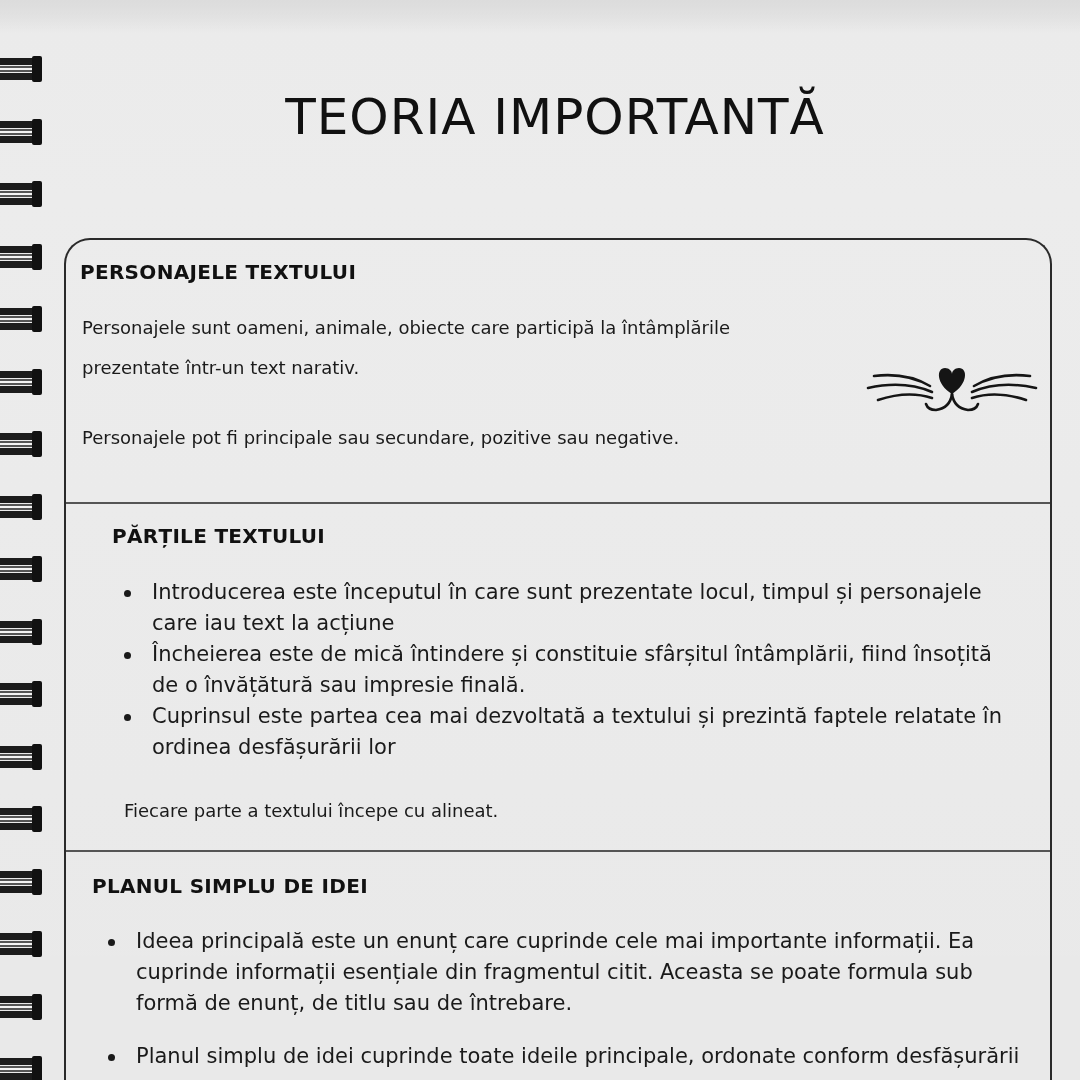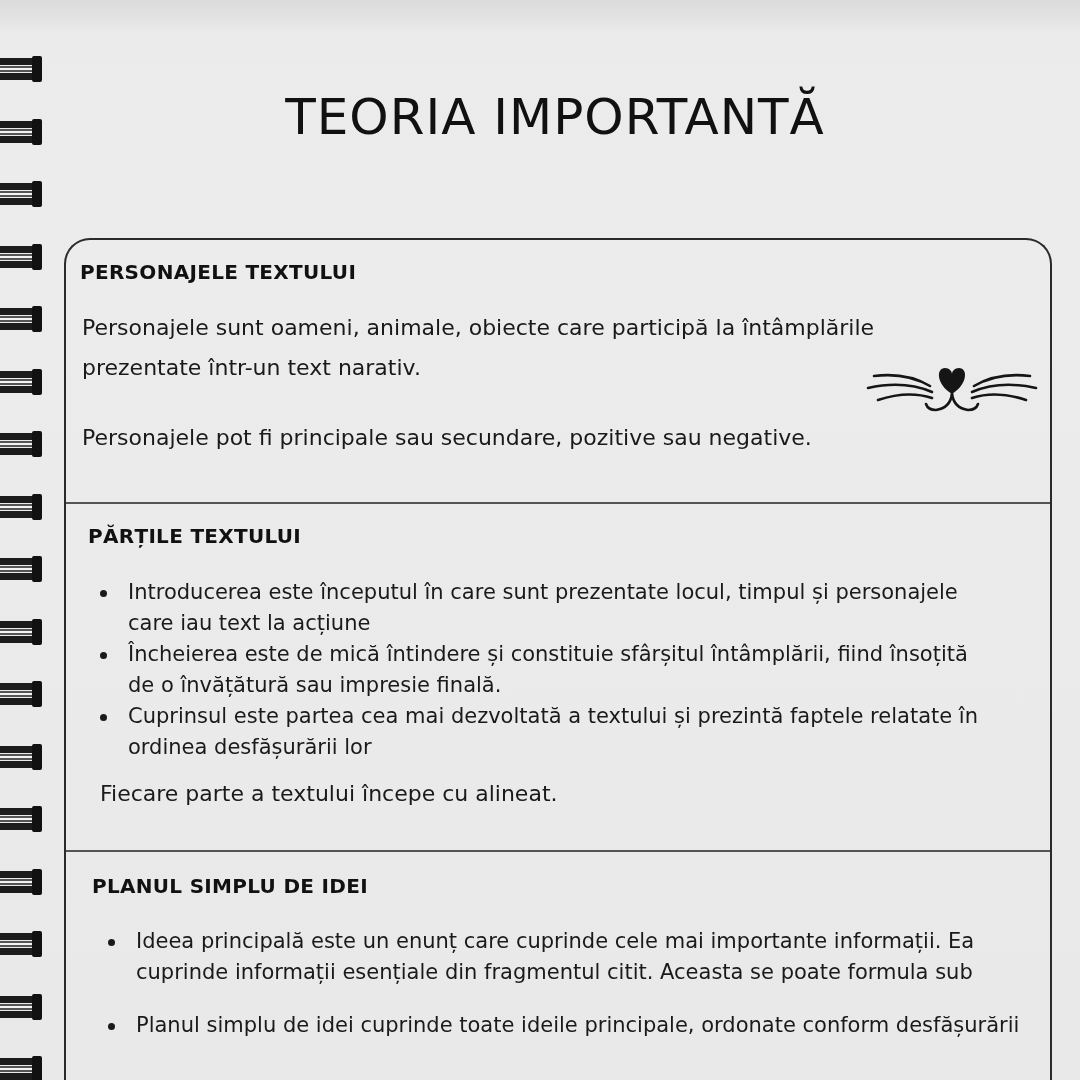--- a/index.html
+++ b/index.html
@@ -58,21 +58,21 @@
     }
     .divider {
       position: absolute; left: 0; width: 100%; height: 0;
       border-top: 2px solid #555;
     }
     .sec-heading {
       position: absolute; font-size: 20px; font-weight: bold; color: #111;
       letter-spacing: 0.3px;
     }
     .para {
-      position: absolute; font-size: 22px; line-height: 32px; color: #1a1a1a;
+      position: absolute; font-size: 18px; line-height: 32px; color: #1a1a1a;
       white-space: nowrap;
     }
     ul.bullets { position: absolute; list-style: none; }
     ul.bullets li {
       position: relative; padding-left: 30px; font-size: 21px; line-height: 31px;
       color: #1a1a1a; white-space: nowrap;
     }
     ul.bullets li .dot {
       position: absolute; left: 2px; top: 13px; width: 7px; height: 7px;
       border-radius: 50%; background: #1a1a1a;
@@ -196,36 +196,36 @@
 
     <div class="section" style="top:0;height:262px;">
       <div class="sec-heading" style="left:14px;top:20px;">PERSONAJELE TEXTULUI</div>
       <div class="para" style="left:16px;top:72px;">Personajele sunt oameni, animale, obiecte care participă la întâmplările</div>
       <div class="para" style="left:16px;top:112px;">prezentate într-un text narativ.</div>
       <div class="para" style="left:16px;top:182px;">Personajele pot fi principale sau secundare, pozitive sau negative.</div>
     </div>
 
     <div class="divider" style="top:262px;"></div>
 
-    <div class="section" style="top:262px;height:350px;">
+    <div class="section" style="top:262px;height:350px;margin-left:24px;">
       <div class="sec-heading" style="left:22px;top:22px;">PĂRȚILE TEXTULUI</div>
       <ul class="bullets" style="left:32px;top:75px;">
         <li><span class="dot"></span><span>Introducerea este începutul în care sunt prezentate locul, timpul și personajele</span><br><span>care iau text la acțiune</span></li>
         <li><span class="dot"></span><span>Încheierea este de mică întindere și constituie sfârșitul întâmplării, fiind însoțită</span><br><span>de o învățătură sau impresie finală.</span></li>
         <li><span class="dot"></span><span>Cuprinsul este partea cea mai dezvoltată a textului și prezintă faptele relatate în</span><br><span>ordinea desfășurării lor</span></li>
       </ul>
-      <div class="para" style="left:34px;top:276px;">Fiecare parte a textului începe cu alineat.</div>
+      <div class="para" style="left:34px;top:293px;">Fiecare parte a textului începe cu alineat.</div>
     </div>
 
     <div class="divider" style="top:610px;"></div>
 
     <div class="section" style="top:610px;height:300px;">
       <div class="sec-heading" style="left:26px;top:24px;">PLANUL SIMPLU DE IDEI</div>
       <ul class="bullets" style="left:40px;top:76px;">
-        <li style="margin-bottom:22px;"><span class="dot"></span><span>Ideea principală este un enunț care cuprinde cele mai importante informații. Ea</span><br><span>cuprinde informații esențiale din fragmentul citit. Aceasta se poate formula sub</span><br></li>
+        <li style="margin-bottom:22px;"><span class="dot"></span><span>Ideea principală este un enunț care cuprinde cele mai importante informații. Ea</span><br><span>cuprinde informații esențiale din fragmentul citit. Aceasta se poate formula sub</span><br><span>formă de enunț, de titlu sau de întrebare.</span></li>
         <li><span class="dot"></span><span>Planul simplu de idei cuprinde toate ideile principale, ordonate conform desfășurării</span></li>
       </ul>
     </div>
   </div>
 
   <svg class="cat-icon" viewBox="0 0 172 60">
 
     <path d="M8 16 Q40 12 64 26" stroke="#151515" stroke-width="2.6" fill="none" stroke-linecap="round"></path>
     <path d="M2 28 Q38 20 66 32" stroke="#151515" stroke-width="2.6" fill="none" stroke-linecap="round"></path>
     <path d="M12 40 Q42 30 66 38" stroke="#151515" stroke-width="2.6" fill="none" stroke-linecap="round"></path>

